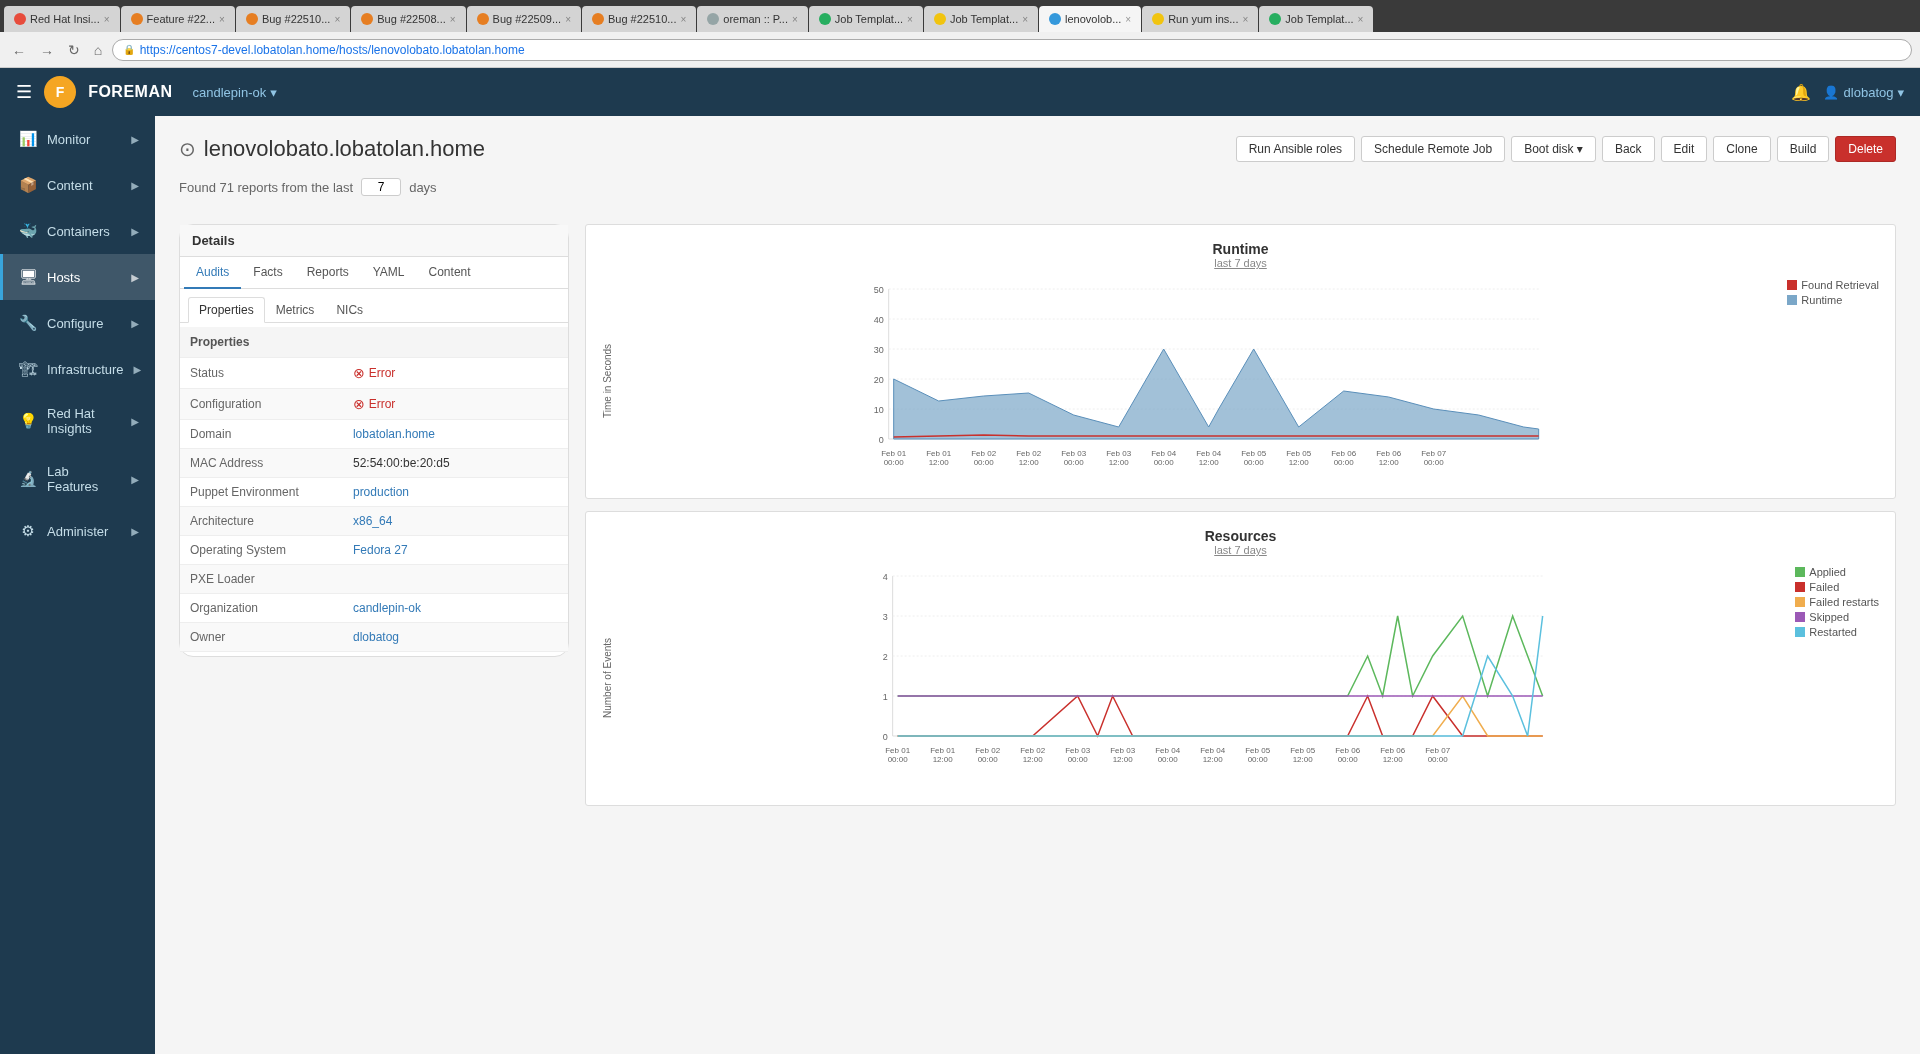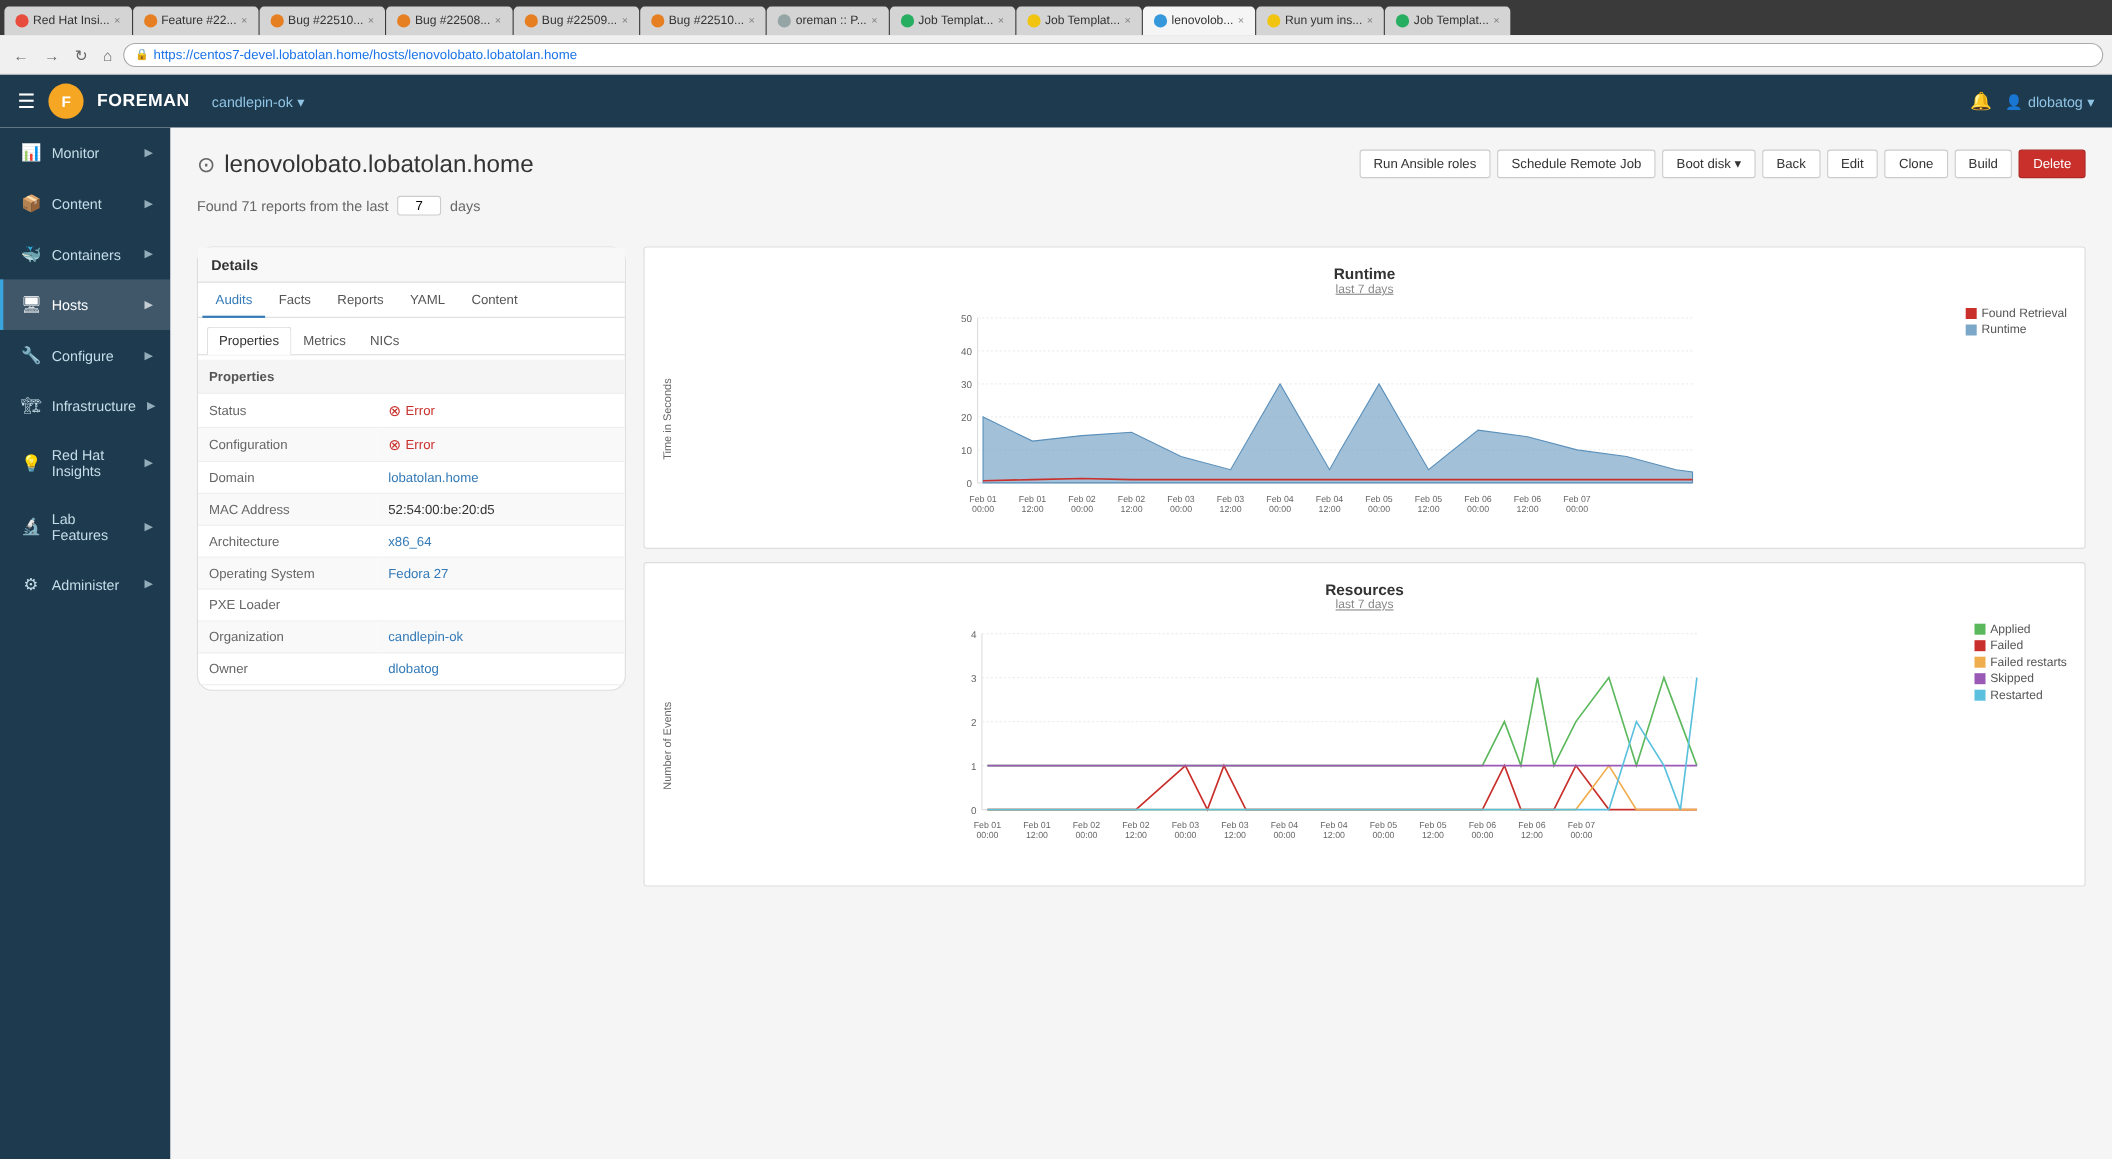--- a/index.html
+++ b/index.html
@@ -263,20 +263,24 @@
                         <span class="status-error"><span class="status-icon">⊗</span> Error</span>
                       </td>
                   </tr>
                   <tr>
                     <td class="prop-label">Domain</td>
                     <td><a class="prop-link" href="#">lobatolan.home</a></td>
                   </tr>
                   <tr>
                     <td class="prop-label">MAC Address</td>
                     <td><span>52:54:00:be:20:d5</span></td>
+                  </tr>
+                  <tr>
+                    <td class="prop-label">Puppet Environment</td>
+                    <td><a class="prop-link" href="#">production</a></td>
                   </tr>
                   <tr>
                     <td class="prop-label">Architecture</td>
                     <td><a class="prop-link" href="#">x86_64</a></td>
                   </tr>
                   <tr>
                     <td class="prop-label">Operating System</td>
                     <td><a class="prop-link" href="#">Fedora 27</a></td>
                   </tr>
                   <tr>

